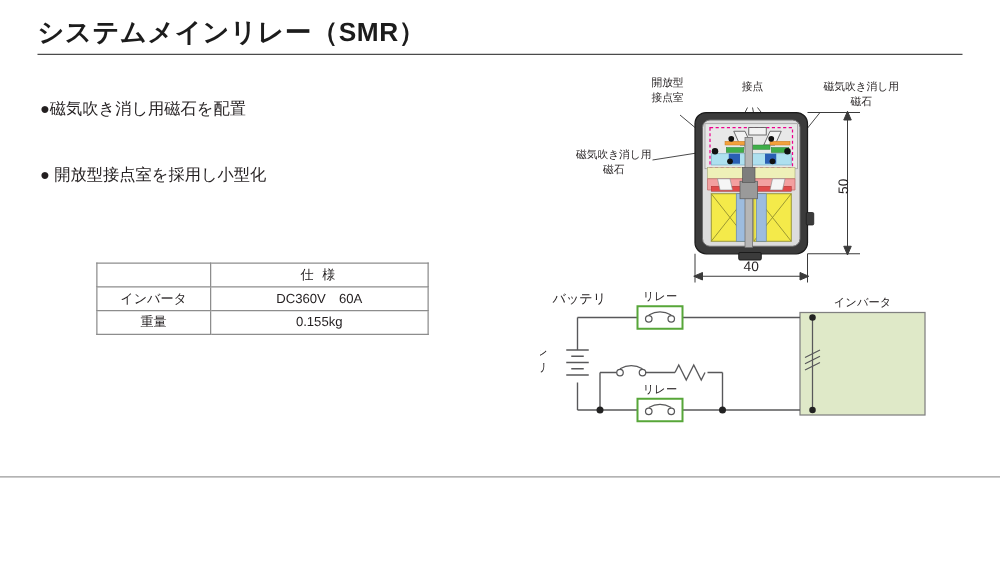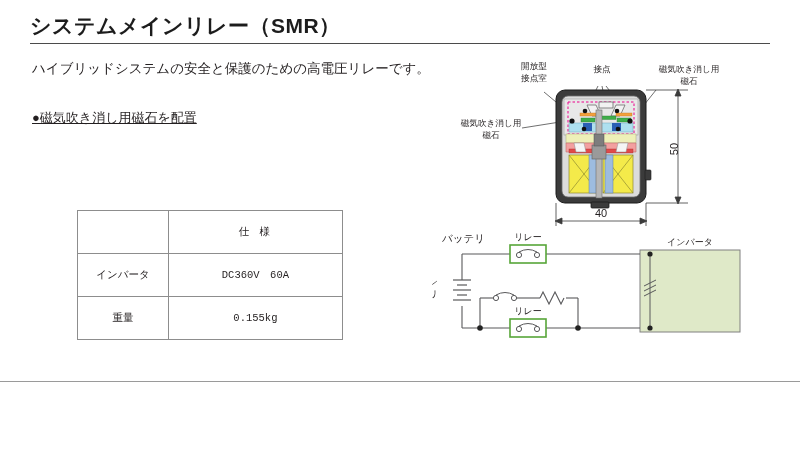--- a/index.html
+++ b/index.html
@@ -52,41 +52,40 @@
     color: #231f20;
     white-space: nowrap;
   }
   .bullet {
     position: absolute;
     left: 32px;
     font-size: 13px;
     color: #231f20;
     white-space: nowrap;
   }
-  #bullet-0 { top: 109px; text-decoration: underline; }
+  #bullet-0 { top: 78px; }
   #bullet-1 { top: 131px; }
 
   
   .spec-table {
     position: absolute;
     left: 77px;
     top: 210px;
     width: 266px;
     border-collapse: collapse;
     font-size: 10.5px;
     color: #231f20;
   }
   .spec-table td {
     border: 1px solid #8d8d8d;
     height: 18px;
     text-align: center;
     vertical-align: middle;
-    padding: 12px 2px;
-    white-space: nowrap;
-    font-family: Liberation Mono, monospace;
+    padding: 0 2px;
+    white-space: nowrap;
   }
   .spec-table td.k { width: 88px; }
   .spec-table td.v { width: 176px; }
   .spec-table td.blank { border-right: 1px solid #8d8d8d; }
   .spec-table td.hdr { letter-spacing: 2px; }
 
   
   .cutaway-wrap {
     position: absolute;
     left: 456px;
@@ -126,23 +125,23 @@
   .lbl-c { font-family: "Liberation Sans", sans-serif; font-size: 9px; fill: #231f20; }
 </style>
 </head>
 <body>
 
 <div class="slide">
 
   <div class="title">システムメインリレー（SMR）</div>
   <div class="title-rule"></div>
 
-  <div class="lead">ハイブリッドシステムの安全と保護のための高電圧リレーです。</div>
 
   <div class="bullet" id="bullet-0">●磁気吹き消し用磁石を配置</div>
+  <div class="bullet" id="bullet-1">● 開放型接点室を採用し小型化</div>
 
   <table class="spec-table">
     <tbody>
         <tr>
       <td class="k blank"></td>
       <td class="v hdr">仕 様</td>
     </tr>
     <tr>
       <td class="k">インバータ</td>
       <td class="v">DC360V　60A</td>

